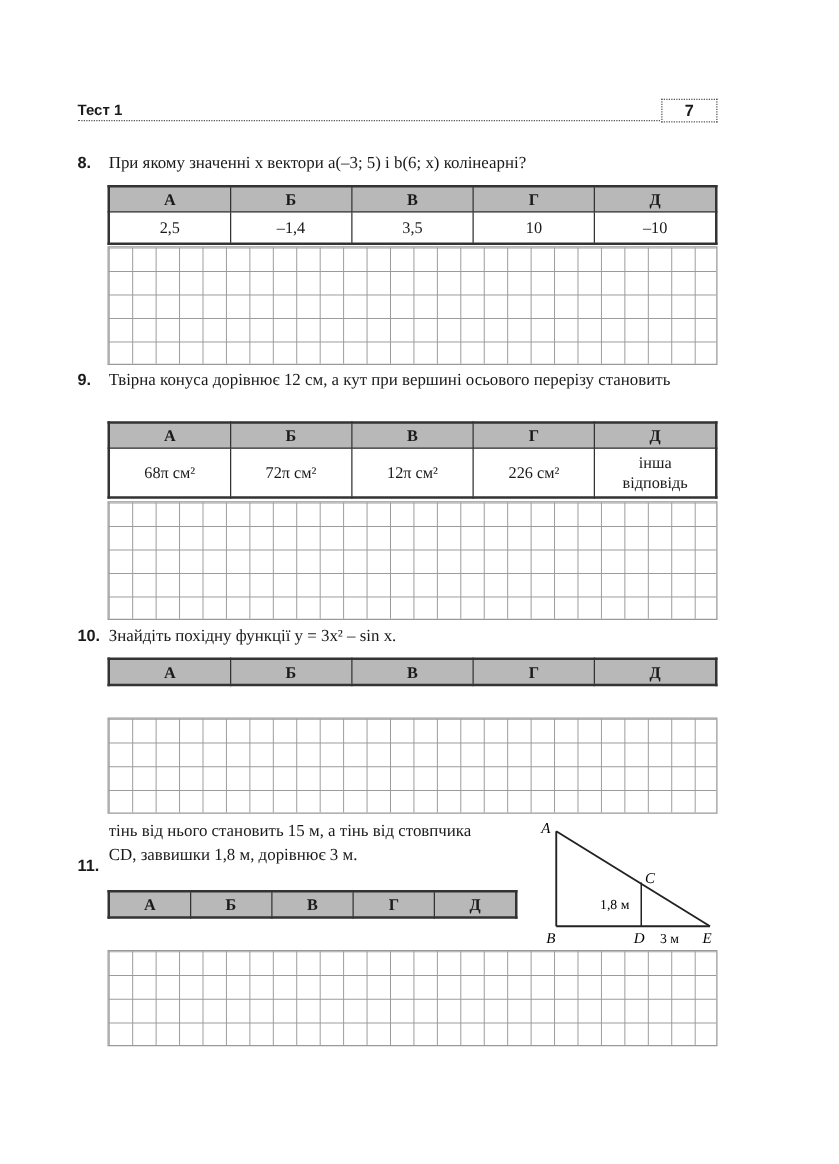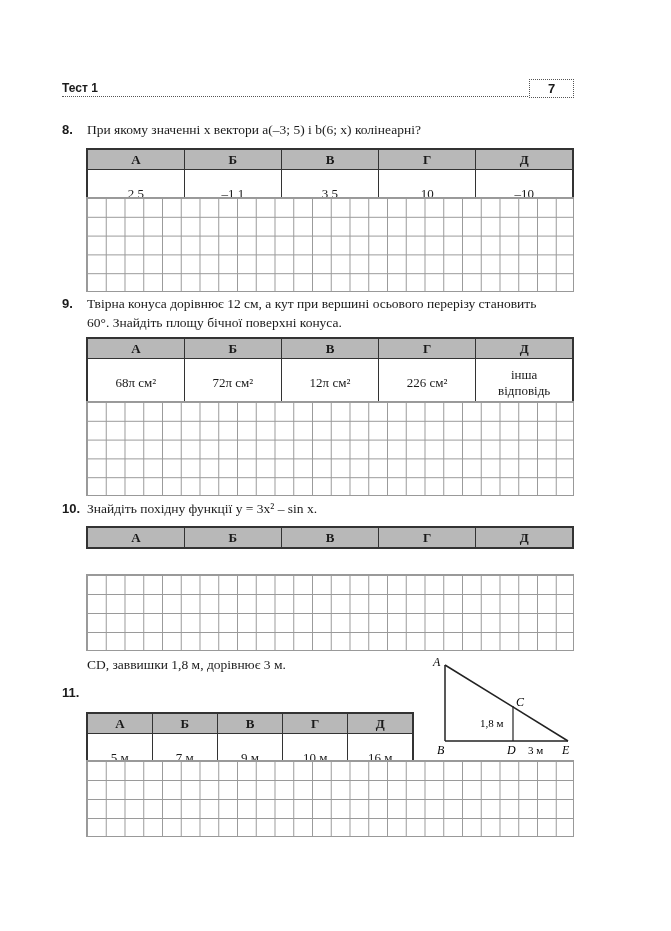--- a/index.html
+++ b/index.html
@@ -8,21 +8,21 @@
   .abs { position: absolute; }
   .hdr-title { left: 62px; top: 81px; font-family: "Liberation Sans", sans-serif; font-weight: bold; font-size: 12px; }
   .hdr-line { left: 62px; top: 96px; width: 466px; border-top: 1px dotted #555; height: 0; }
   .page-box { left: 529px; top: 79px; width: 43px; height: 17px; border: 1px dotted #555; border-bottom: 1px dotted #555;
               font-family: "Liberation Sans", sans-serif; font-weight: bold; font-size: 13px; text-align: center; line-height: 17px; }
   .qnum { font-family: "Liberation Sans", sans-serif; font-weight: bold; font-size: 13px; }
   .qtext { font-size: 13.5px; line-height: 19px; }
   .qtext i, .math { font-style: italic; }
   table.ans { position: absolute; border-collapse: collapse; table-layout: fixed; font-size: 13px; }
   table.ans th { background: #b8b8b8; font-weight: bold; border: 1px solid #333; height: 19px; padding: 0; text-align: center; font-size: 13px; }
-  table.ans td { background: #fff; border: 1px solid #333; padding: 16px; text-align: center; }
+  table.ans td { background: #fff; border: 1px solid #333; padding: 4px; text-align: center; }
   table.ans { border: 2px solid #333; }
   .grid { position: absolute; border: 1px solid #999;
           background-color: #fff;
           background-image: linear-gradient(to right, #9a9a9a 1px, transparent 1px),
                             linear-gradient(to bottom, #9a9a9a 1px, transparent 1px);
           box-sizing: border-box; }
 </style>
 </head>
 <body>
 
@@ -38,33 +38,32 @@
   <tbody>
       <tr style="height:20px;">
     <th>А</th>
     <th>Б</th>
     <th>В</th>
     <th>Г</th>
     <th>Д</th>
   </tr>
   <tr style="height:20px;">
     <td>2,5</td>
-    <td>–1,1</td>
+    <td>–1,4</td>
     <td>3,5</td>
     <td>10</td>
     <td>–10</td>
   </tr>
 </tbody>
   </table>
 <div class="grid" style="left:86px; top:197px; width:488px; height:95px; background-size:18.75px 18.8px;"></div>
 
 <div class="abs qnum" style="left:62px; top:296px;">9.</div>
 <div class="abs qtext" style="left:87px; top:294px; width:490px;">
   <div>Твірна конуса дорівнює 12 см, а кут при вершині осьового перерізу становить</div>
-  <div>60°. Знайдіть площу бічної поверхні конуса.</div>
 </div>
 <table class="ans" style="left:86px; top:337px; width:488px;">
   <tbody>
       <tr style="height:20px;">
     <th>А</th>
     <th>Б</th>
     <th>В</th>
     <th>Г</th>
     <th>Д</th>
   </tr>
@@ -91,37 +90,31 @@
     <th>В</th>
     <th>Г</th>
     <th>Д</th>
   </tr>
 </tbody>
   </table>
 <div class="grid" style="left:86px; top:574px; width:488px; height:77px; background-size:18.75px 19px;"></div>
 
 <div class="abs qnum" style="left:62px; top:657px;margin-top:28px;">11.</div>
 <div class="abs qtext" style="left:87px; top:655px; width:335px;">
+  <div>тінь від нього становить 15 м, а тінь від стовпчика</div>
   <div>CD, заввишки 1,8 м, дорівнює 3 м.</div>
 </div>
 <table class="ans" style="left:86px; top:712px; width:328px;">
   <tbody>
       <tr style="height:20px;">
     <th>А</th>
     <th>Б</th>
     <th>В</th>
     <th>Г</th>
     <th>Д</th>
-  </tr>
-  <tr style="height:19px;">
-    <td>5 м</td>
-    <td>7 м</td>
-    <td>9 м</td>
-    <td>10 м</td>
-    <td>16 м</td>
   </tr>
 </tbody>
   </table>
 
 <svg class="abs" style="left:425px; top:650px;" width="160" height="110">
   <line x1="20" y1="15" x2="20" y2="91" stroke="#222" stroke-width="1.5"></line>
   <line x1="20" y1="91" x2="143" y2="91" stroke="#222" stroke-width="1.5"></line>
   <line x1="20" y1="15" x2="143" y2="91" stroke="#222" stroke-width="1.5"></line>
   <line x1="88" y1="56" x2="88" y2="91" stroke="#222" stroke-width="1.2"></line>
   <text x="8" y="16" font-style="italic" font-size="12" font-family="Liberation Serif, serif">A</text>

